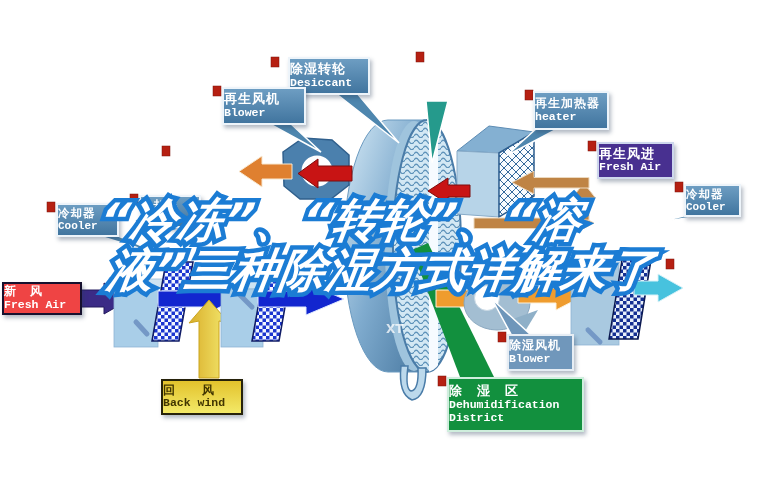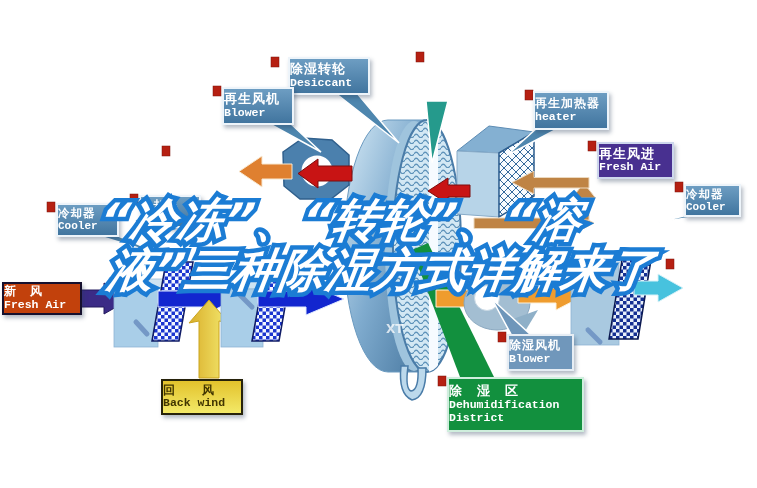--- a/index.html
+++ b/index.html
@@ -9,21 +9,21 @@
   svg.layer{position:absolute;left:0;top:0;z-index:1;}
   .box{position:absolute;box-sizing:border-box;text-align:left;display:flex;
        flex-direction:column;justify-content:center;line-height:1.12;z-index:2;
        box-shadow:2px 3px 4px rgba(40,60,90,.35);}
   .box .cn{font-weight:bold;font-size:13px;font-family:"DejaVu Sans",sans-serif;letter-spacing:1px;}
   .box .en{font-weight:bold;font-size:11.5px;font-family:"Liberation Mono",monospace;white-space:pre-line;}
   .blue{background:linear-gradient(180deg,#6d9dc2,#41759f);border:2px solid #edf4fa;color:#fff;}
   .teal{background:linear-gradient(180deg,#3aa99a,#1f8d80);border:2px solid #e8f4f0;color:#fff;}
   .orangebox{background:linear-gradient(180deg,#eda24c,#d9822e);border:2px solid #2a1a10;color:#801808;}
   .purplebox{background:#483090;border:2px solid #cdd6ec;color:#fff;}
-  .darkpurple{background:#c2410c;border:2px solid #16102e;color:#fff;}
+  .darkpurple{background:#ef4444;border:2px solid #16102e;color:#fff;}
   .yellowbox{background:linear-gradient(180deg,#e3c22c,#f3e968);border:2px solid #26220a;color:#403500;}
   .cyanbox{background:#3ab7d7;border:2px solid #0e2a52;color:#11306e;}
   .greenbox{background:#12903e;border:2px solid #cfeedd;color:#fff;}
   .greyblue{background:#7097bb;border:2px solid #e6edf4;color:#fff;}
   .headline{position:absolute;font-weight:bold;font-style:italic;font-size:46px;
             font-family:"DejaVu Sans",sans-serif;letter-spacing:1px;white-space:nowrap;
             transform:skewX(-8deg);line-height:1.08;}
   .headline.stroke{z-index:3;color:#1b7cd4;-webkit-text-stroke:9px #1b7cd4;}
   .headline.fill{z-index:4;color:#ffffff;}
 </style>
@@ -168,21 +168,21 @@
     <rect x="666" y="259" width="8" height="10"></rect>
   </g>
 </svg>
 
 <div class="box blue" style="left:288px;top:57px;width:82px;height:38px">
   <div class="cn">除湿转轮</div>
   <div class="en">Desiccant</div>
 </div>
 
 
-<div class="box blue" style="left:222px;top:87px;width:72px;height:38px">
+<div class="box blue" style="left:222px;top:87px;width:84px;height:38px">
   <div class="cn">再生风机</div>
   <div class="en">Blower</div>
 </div>
 
 <div class="box blue" style="left:533px;top:91px;width:76px;height:39px">
   <div class="cn" style="font-size:12px">再生加热器</div>
   <div class="en">heater</div>
 </div>
 
 

